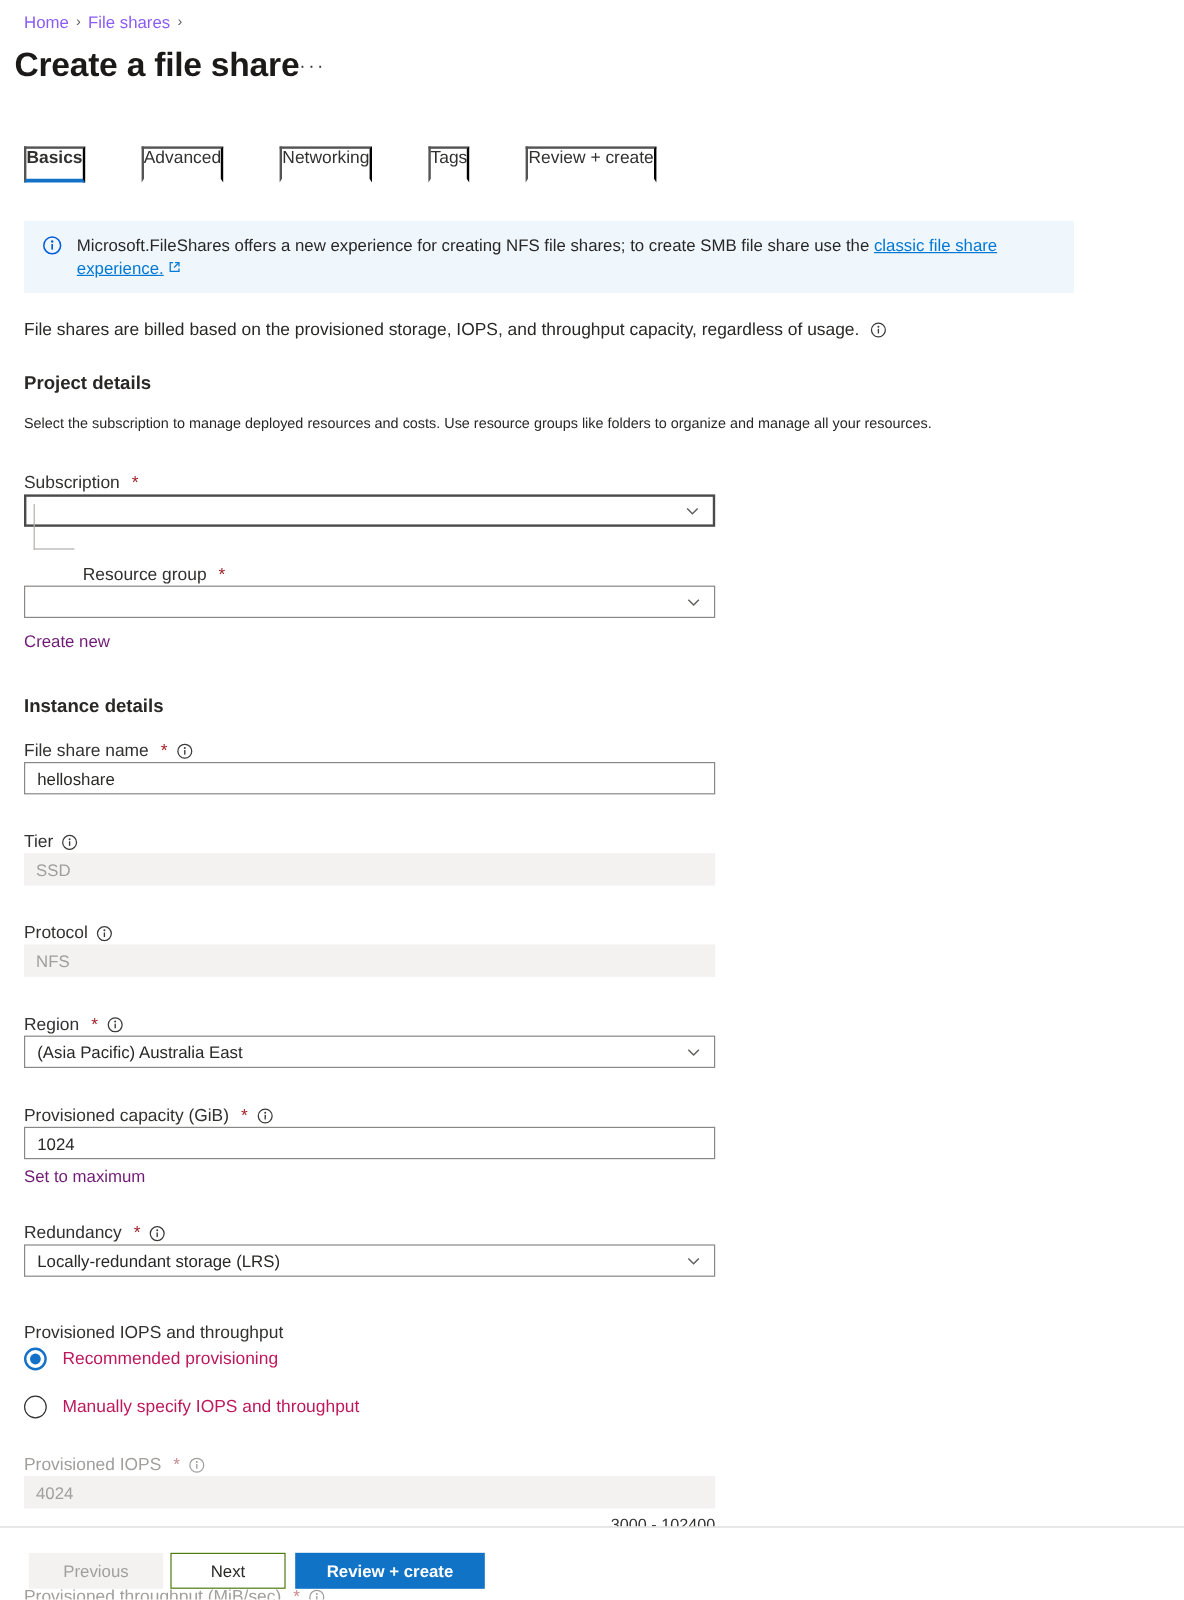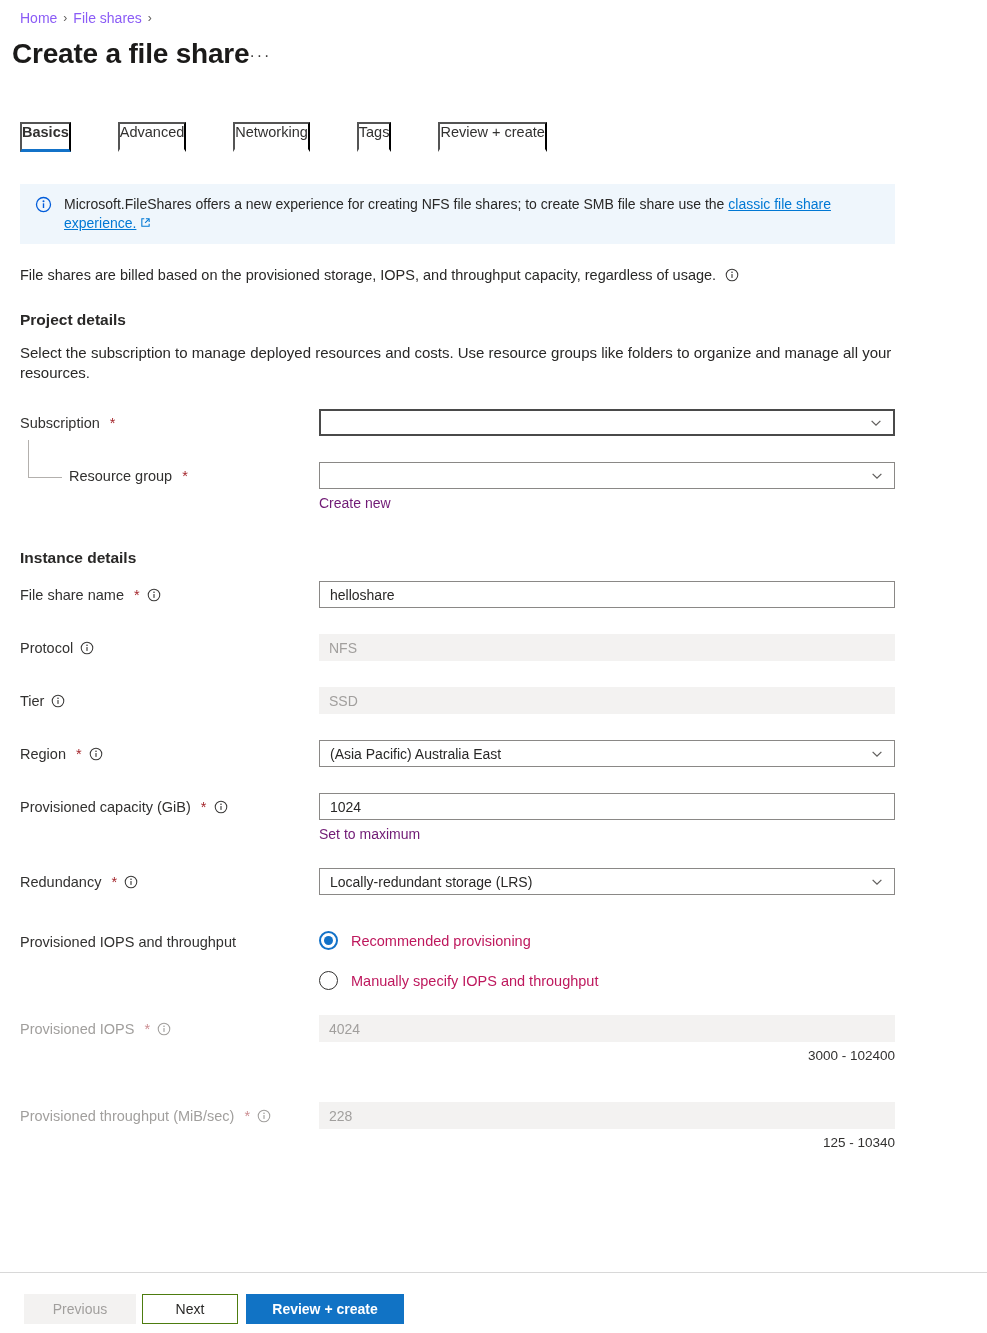--- a/index.html
+++ b/index.html
@@ -32,25 +32,25 @@
   .banner-text a { color:#0078d4; text-decoration:underline; cursor:pointer; }
   .ext-icon { display:inline-block; width:13px; height:13px; color:#0078d4; margin-left:3px; vertical-align:-1px; }
 
   
   .info-icon { display:inline-block; width:14px; height:14px; color:#3b3a39; vertical-align:-2px; cursor:pointer; }
   .disabled-label .info-icon { color:#a19f9d; }
 
   .billing-note { margin-top:23px; font-size:14.5px; color:#292827; display:flex; align-items:center; gap:9px; }
 
   .section-heading { margin-top:27px; font-size:15.5px; font-weight:700; color:#292827; line-height:19px; }
-  .section-desc { margin-top:14px; font-size:15px; line-height:20px; max-width:880px; color:#292827; }
+  .section-desc { margin-top:14px; font-size:12px; line-height:20px; max-width:880px; color:#292827; }
 
   
   .form-block { position:relative; }
-  .form-row { display:flex; margin-top:26px; }
+  .form-row { display:flex; margin-top:26px;flex-direction:column; }
   .label-col { width:299px; flex:none; padding-top:5px; font-size:14.5px; color:#323130; line-height:18px; }
   .label-col .req { color:#a4262c; margin-left:3px; }
   .label-col.disabled-label { color:#a19f9d; }
   .label-col.disabled-label .req { color:#cc8e92; }
   .label-inner { display:inline-flex; align-items:center; gap:7px; }
   .field-col { width:576px; flex:none; }
 
   .select-box, .text-input, .disabled-input {
     width:576px; height:27px; font-size:14px; font-family:inherit;
     display:flex; align-items:center; padding:0 10px; color:#292827;
@@ -207,45 +207,45 @@
           </span>
       </div>
       <div class="field-col">
         <input class="text-input" type="text" value="helloshare" style="">
       </div>
     </div>
 
     <div class="form-row">
       <div class="label-col">
         <span class="label-inner">
+            <span>Tier</span>
+            <svg class="info-icon" viewBox="0 0 16 16">
+              <use href="#i-info"></use>
+            </svg>
+          </span>
+      </div>
+      <div class="field-col">
+        <div class="disabled-input">
+            <span>SSD</span>
+          </div>
+      </div>
+    </div>
+
+    <div class="form-row">
+      <div class="label-col">
+        <span class="label-inner">
             <span>Protocol</span>
             <svg class="info-icon" viewBox="0 0 16 16">
               <use href="#i-info"></use>
             </svg>
           </span>
       </div>
       <div class="field-col">
         <div class="disabled-input">
             <span>NFS</span>
-          </div>
-      </div>
-    </div>
-
-    <div class="form-row">
-      <div class="label-col">
-        <span class="label-inner">
-            <span>Tier</span>
-            <svg class="info-icon" viewBox="0 0 16 16">
-              <use href="#i-info"></use>
-            </svg>
-          </span>
-      </div>
-      <div class="field-col">
-        <div class="disabled-input">
-            <span>SSD</span>
           </div>
       </div>
     </div>
 
     <div class="form-row">
       <div class="label-col">
         <span class="label-inner">
             <span>Region</span>
             <span class="req">*</span>
             <svg class="info-icon" viewBox="0 0 16 16">

